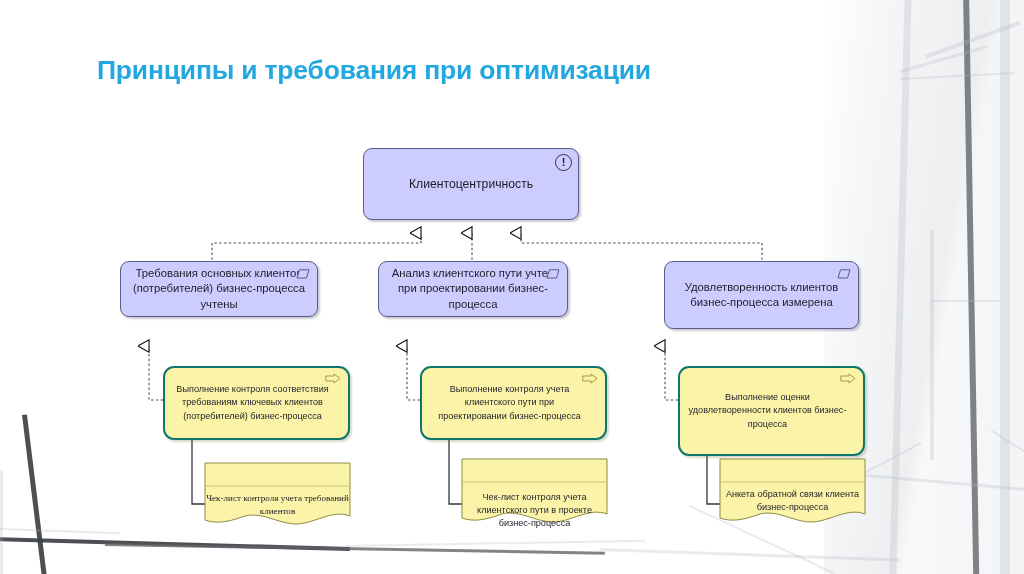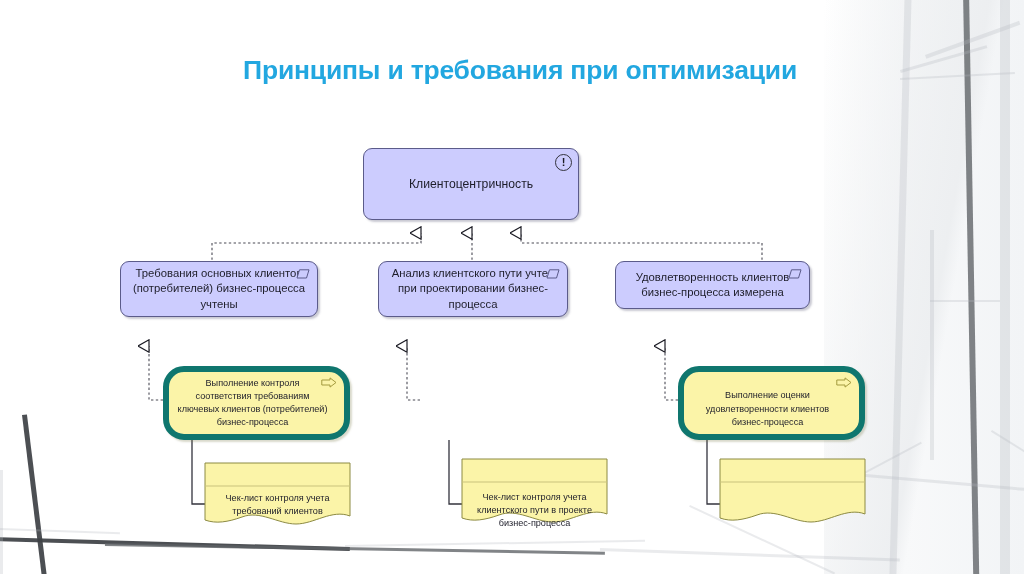--- a/index.html
+++ b/index.html
@@ -47,21 +47,20 @@
     position: absolute;
     left: 97px;
     top: 53px;
     width: 700px;
     z-index: 4;
     color: #22a7e0;
     font-size: 26.5px;
     font-weight: bold;
     line-height: 1.32;
     letter-spacing: -0.2px;
-    text-align: right;
   }
 
   
   .diagram {
     position: absolute;
     left: 0; top: 0;
     width: 1024px; height: 574px;
     z-index: 3;
   }
   .wires {
@@ -90,22 +89,22 @@
     border: 1px solid #5b5b8a;
     border-radius: 9px;
     box-shadow: 2px 2px 2px rgba(80,80,110,.30);
   }
   .goal.root { font-size: 12.2px; line-height: 1.35; }
   .goal.req  { font-size: 11.3px; line-height: 1.36; padding: 4px 9px; }
 
   
   .proc {
     background: #fbf4a8;
-    border: 6px solid #0f766e;
-    border-radius: 21px;
+    border: 2px solid #0f766e;
+    border-radius: 11px;
     box-shadow: 2px 2px 2px rgba(120,118,70,.28);
     font-size: 9.1px;
     line-height: 1.45;
     padding: 5px 16px 5px 8px;
   }
 
   
   .doc {
     position: absolute;
     z-index: 2;
@@ -254,51 +253,62 @@
 
     <div class="node goal req" style="left:378px; top:261px; width:190px; height:56px;">
       <span>Анализ клиентского пути учтен при проектировании бизнес-процесса</span>
       <span class="badge badge-par">
         <svg width="14" height="10" viewBox="0 0 14 10">
           <path d="M3.5,0.8 L13,0.8 L10.5,9 L1,9 Z" fill="#ccccfe" stroke="#5b5b8a" stroke-width="1"></path>
         </svg>
       </span>
     </div>
 
-    <div class="node goal req" style="left:615px; top:261px; width:195px; height:48px;text-align:center;">
+    <div class="node goal req" style="left:664px; top:261px; width:195px; height:68px;text-align:center;">
       <span>Удовлетворенность клиентов бизнес-процесса измерена</span>
       <span class="badge badge-par">
         <svg width="14" height="10" viewBox="0 0 14 10">
           <path d="M3.5,0.8 L13,0.8 L10.5,9 L1,9 Z" fill="#ccccfe" stroke="#5b5b8a" stroke-width="1"></path>
         </svg>
       </span>
     </div>
 
     <div class="node proc" style="left:163px; top:366px; width:187px; height:74px;">
       <span>Выполнение контроля соответствия требованиям ключевых клиентов (потребителей) бизнес-процесса</span>
       <span class="badge badge-arr">
         <svg width="16" height="11" viewBox="0 0 16 11">
           <path d="M0.8,3 L9,3 L9,0.9 L15,5.5 L9,10.1 L9,8 L0.8,8 Z" fill="#fbf4a8" stroke="#a39a3e" stroke-width="1"></path>
         </svg>
       </span>
     </div>
 
-
-    <div class="node proc" style="left:678px; top:366px; width:187px; height:74px;align-items:flex-end;">
+    <div class="node proc" style="left:420px; top:366px; width:187px; height:74px;">
+      <span>Выполнение контроля учета клиентского пути при проектировании бизнес-процесса</span>
+      <span class="badge badge-arr">
+        <svg width="16" height="11" viewBox="0 0 16 11">
+          <path d="M0.8,3 L9,3 L9,0.9 L15,5.5 L9,10.1 L9,8 L0.8,8 Z" fill="#fbf4a8" stroke="#a39a3e" stroke-width="1"></path>
+        </svg>
+      </span>
+    </div>
+
+    <div class="node proc" style="left:678px; top:366px; width:187px; height:90px;">
       <span>Выполнение оценки удовлетворенности клиентов бизнес-процесса</span>
       <span class="badge badge-arr">
         <svg width="16" height="11" viewBox="0 0 16 11">
           <path d="M0.8,3 L9,3 L9,0.9 L15,5.5 L9,10.1 L9,8 L0.8,8 Z" fill="#fbf4a8" stroke="#a39a3e" stroke-width="1"></path>
         </svg>
       </span>
     </div>
 
     <div class="doc" style="left:205px; top:463px; width:145px; height:61px;">
-      <span class="doc-label" style="top:29px;">Чек-лист контроля учета требований клиентов</span>
+      <span class="doc-label" style="top:29px;font-family:Liberation Serif, serif;">Чек-лист контроля учета требований клиентов</span>
     </div>
 
     <div class="doc" style="left:462px; top:459px; width:145px; height:63px;">
       <span class="doc-label" style="top:24px;margin-top:8px;">Чек-лист контроля учета клиентского пути в проекте бизнес-процесса</span>
     </div>
 
+    <div class="doc" style="left:720px; top:459px; width:145px; height:63px;">
+      <span class="doc-label" style="top:29px;">Анкета обратной связи клиента бизнес-процесса</span>
+    </div>
 
   </div>
 </div>
 
 </body></html>

